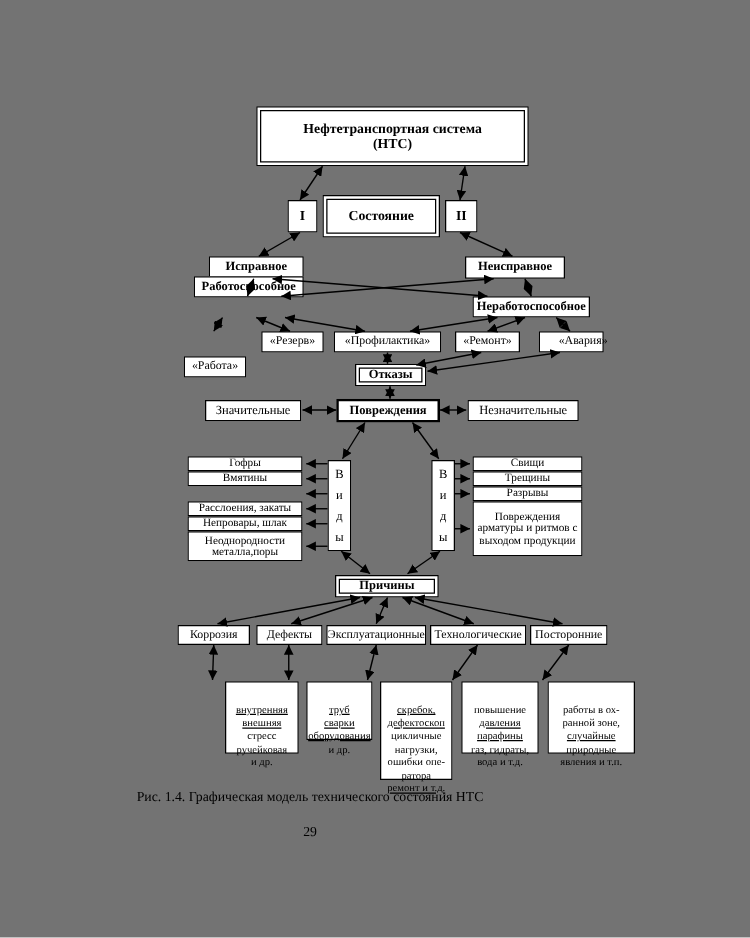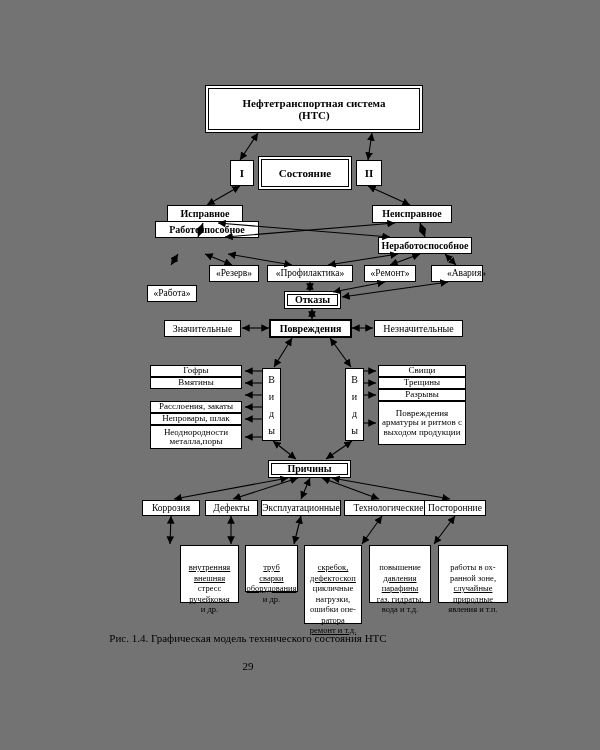--- a/index.html
+++ b/index.html
@@ -85,21 +85,21 @@
     <div>(НТС)</div>
   </div>
 
   <div class="b bold" style="left:230px;top:160px;width:24px;height:26px;font-size:11px;">I</div>
   <div class="b dbl bold" style="left:258px;top:156px;width:94px;height:34px;font-size:11px;">Состояние</div>
   <div class="b bold" style="left:356px;top:160px;width:26px;height:26px;font-size:11px;">II</div>
 
   <div class="b bold" style="left:167px;top:205px;width:76px;height:18px;">Исправное</div>
   <div class="b bold" style="left:372px;top:205px;width:80px;height:18px;">Неисправное</div>
 
-  <div class="b bold" style="left:155px;top:221px;width:104px;height:17px;">Работоспособное</div>
+  <div class="b bold" style="left:155px;top:221px;width:88px;height:17px;">Работоспособное</div>
   <div class="b bold" style="left:378px;top:237px;width:94px;height:17px;">Неработоспособное</div>
 
   <div class="b md" style="left:147px;top:265px;width:50px;height:17px;margin-top:20px;">«Работа»</div>
   <div class="b md" style="left:209px;top:265px;width:50px;height:17px;">«Резерв»</div>
   <div class="b md" style="left:267px;top:265px;width:86px;height:17px;">«Профилактика»</div>
   <div class="b md" style="left:364px;top:265px;width:52px;height:17px;">«Ремонт»</div>
   <div class="b md" style="left:431px;top:265px;width:52px;height:17px;padding-left:21px;">«Авария»</div>
 
   <div class="b dbl bold" style="left:284px;top:291px;width:57px;height:18px;">Отказы</div>
 
@@ -130,21 +130,21 @@
   <div class="b sm" style="left:378px;top:365px;width:88px;height:12px;">Свищи</div>
   <div class="b sm" style="left:378px;top:377px;width:88px;height:12px;">Трещины</div>
   <div class="b sm" style="left:378px;top:389px;width:88px;height:12px;">Разрывы</div>
   <div class="b sm" style="left:378px;top:401px;width:88px;height:44px;">Повреждения арматуры и ритмов с выходом продукции</div>
 
   <div class="b dbl bold" style="left:268px;top:460px;width:83px;height:18px;">Причины</div>
 
   <div class="b md" style="left:142px;top:500px;width:58px;height:16px;">Коррозия</div>
   <div class="b md" style="left:205px;top:500px;width:53px;height:16px;">Дефекты</div>
   <div class="b md" style="left:261px;top:500px;width:80px;height:16px;padding:0;">Эксплуатационные</div>
-  <div class="b md" style="left:344px;top:500px;width:89px;height:16px;">Технологические</div>
+  <div class="b md" style="left:344px;top:500px;width:77px;height:16px;">Технологические</div>
   <div class="b md" style="left:424px;top:500px;width:62px;height:16px;">Посторонние</div>
 
   <div class="b xs" style="left:140px;top:545px;width:59px;height:58px;">
     <span class="u">внутренняя</span>
     <span class="u">внешняя</span>
     <span>стресс</span>
     <span>ручейковая</span>
     <span>и др.</span>
   </div>
   <div class="b xs" style="left:205px;top:545px;width:53px;height:47px;">

